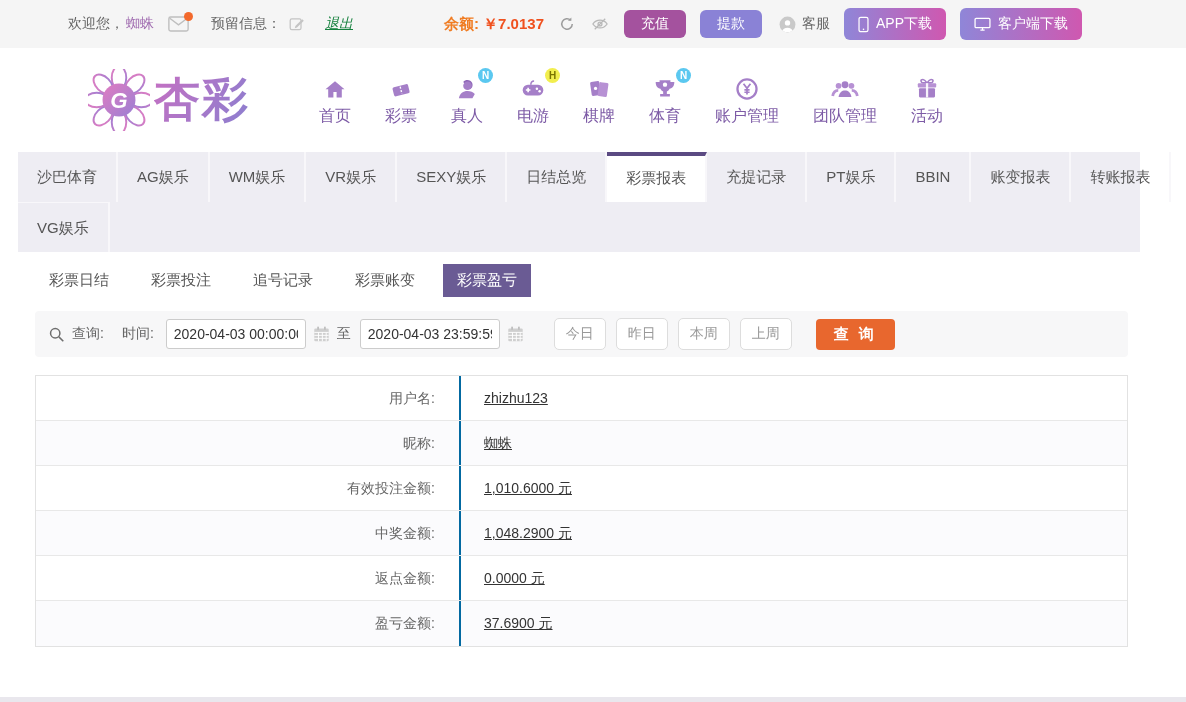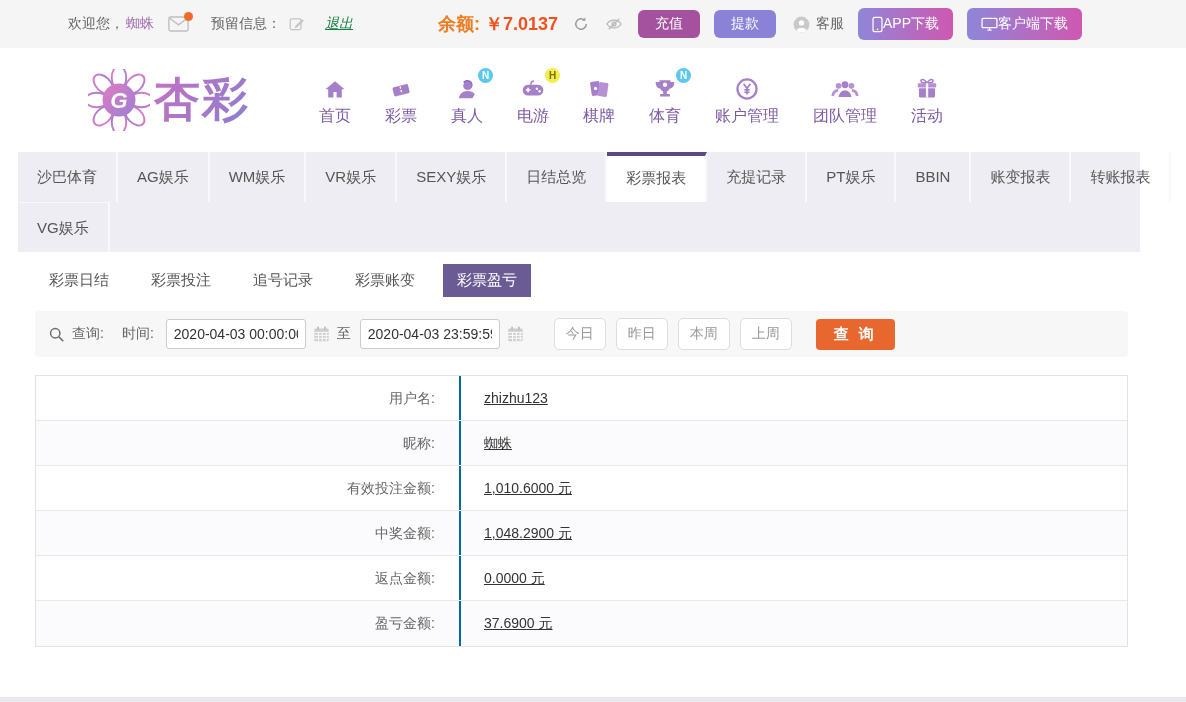--- a/index.html
+++ b/index.html
@@ -11,31 +11,31 @@
     justify-content:space-between; padding:0 104px 0 68px; font-size:14px; color:#666; }
   .topbar-left, .topbar-right { display:flex; align-items:center; }
   .welcome { display:flex; align-items:center; }
   .username { color:#a06cb0; margin-left:2px; cursor:pointer; }
   .mail-wrap { position:relative; margin:0 22px 0 14px; cursor:pointer; display:flex; }
   .mail-dot { position:absolute; right:-4px; top:-4px; width:9px; height:9px;
     border-radius:50%; background:#f3692c; }
   .reserved { margin-right:8px; }
   .edit-wrap { margin-right:20px; cursor:pointer; display:flex; }
   .logout { font-style:italic; text-decoration:underline; color:#15803d; cursor:pointer; }
-  .balance { font-size:18px; font-weight:bold; }
+  .balance { font-size:15px; font-weight:bold; }
   .balance-label { color:#f07c22; }
   .balance-value { color:#f0511f; }
   .icon-btn { margin-left:14px; cursor:pointer; display:flex; align-items:center; }
   .pill-btn { margin-left:14px; border:none; border-radius:6px; color:#fff; font-size:14px;
     padding:5px 17px; cursor:pointer; font-family:inherit; }
   .btn-deposit { background:#a4529e; }
   .btn-withdraw { background:#8a82d6; }
   .service { display:flex; align-items:center; margin-left:16px; cursor:pointer; color:#666; }
   .service span { margin-left:5px; }
-  .grad-btn { margin-left:14px; display:flex; align-items:center; border:none;
+  .grad-btn { margin-left:14px; display:flex; align-items:center; gap:7px; border:none;
     border-radius:6px; color:#fff; font-size:14px; padding:7px 14px; cursor:pointer;
     background:linear-gradient(90deg,#8f86d8,#cf58b0); font-family:inherit; }
 
   
   .header { height:104px; background:#fff; display:flex; align-items:center; }
   .logo { display:flex; align-items:center; margin-left:88px; cursor:pointer; }
   .logo-text { font-size:46px; font-weight:bold; margin-left:4px; letter-spacing:2px;
     background:linear-gradient(120deg,#c670c2,#8a7fd0); -webkit-background-clip:text;
     background-clip:text; color:transparent; }
   .nav { display:flex; margin-left:52px; }

